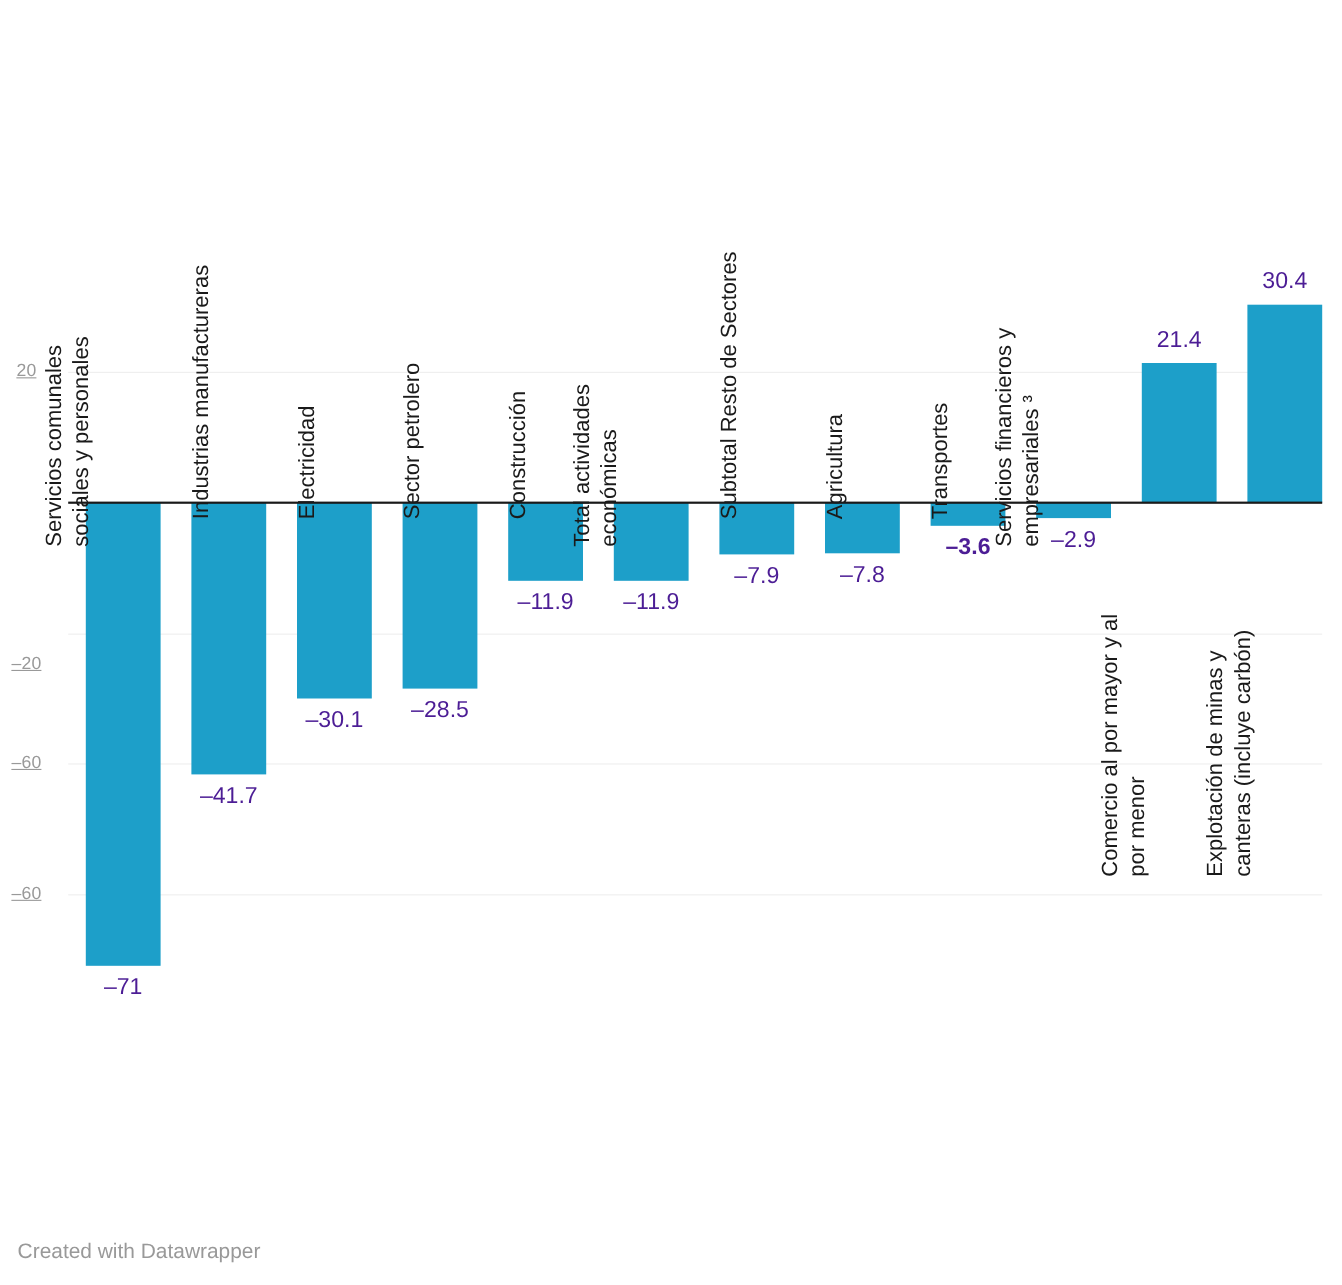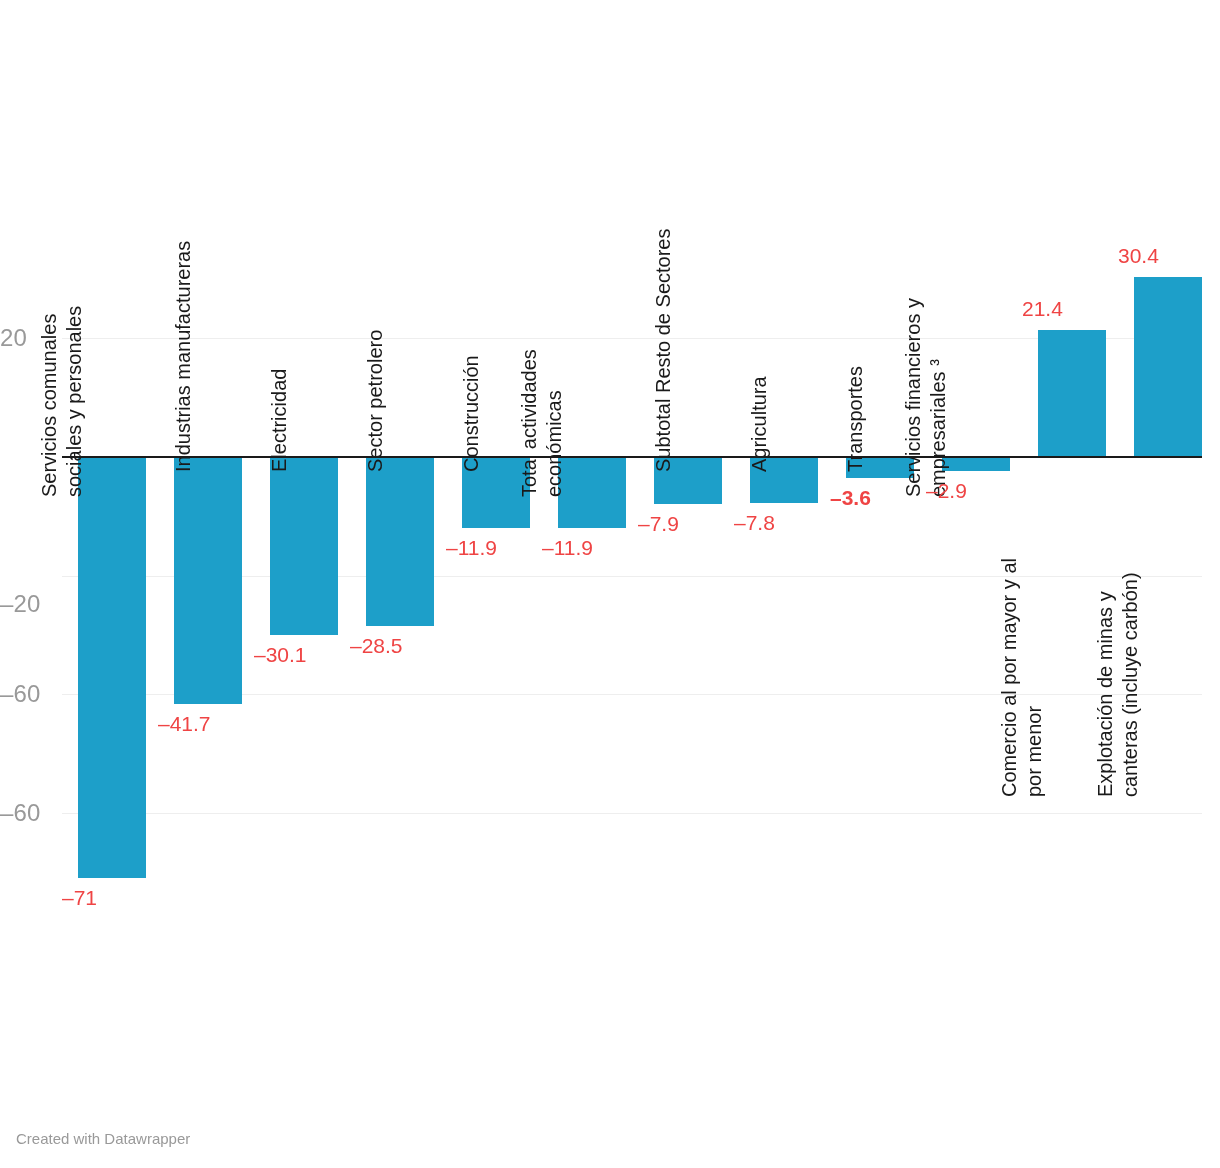--- a/index.html
+++ b/index.html
@@ -42,40 +42,41 @@
     height: 2px;
     left: 62px;
     width: 1140px;
     z-index: 6;
   }
 
   .tick-label {
     position: absolute;
     left: 0;
     width: 48px;
-    text-align: left;
+    text-align: center;
     color: #999999;
-    font-size: 24px;
+    font-size: 16px;
     line-height: 21px;
     letter-spacing: 0.2px;
+    text-decoration: underline;
   }
 
   
   .bar {
     position: absolute;
     background: #1d9fc9;
     z-index: 3;
   }
 
   .value-label {
     position: absolute;
-    color: #ef4444;
+    color: #4c1d95;
     font-size: 21px;
     line-height: 22px;
-    text-align: left;
+    text-align: center;
     white-space: nowrap;
     z-index: 5;
   }
 
   
   .cat-label {
     position: absolute;
     transform-origin: left bottom;
     transform: rotate(-90deg);
     white-space: nowrap;
@@ -88,21 +89,21 @@
     display: block;
     white-space: nowrap;
   }
 
   
   #footer {
     position: absolute;
     left: 16px;
     top: 1128px;
     color: #999999;
-    font-size: 15px;
+    font-size: 19px;
     line-height: 22px;
   }
 </style>
 </head>
 <body>
 
 <div id="chart-root">
 
   <div id="plot">
 

